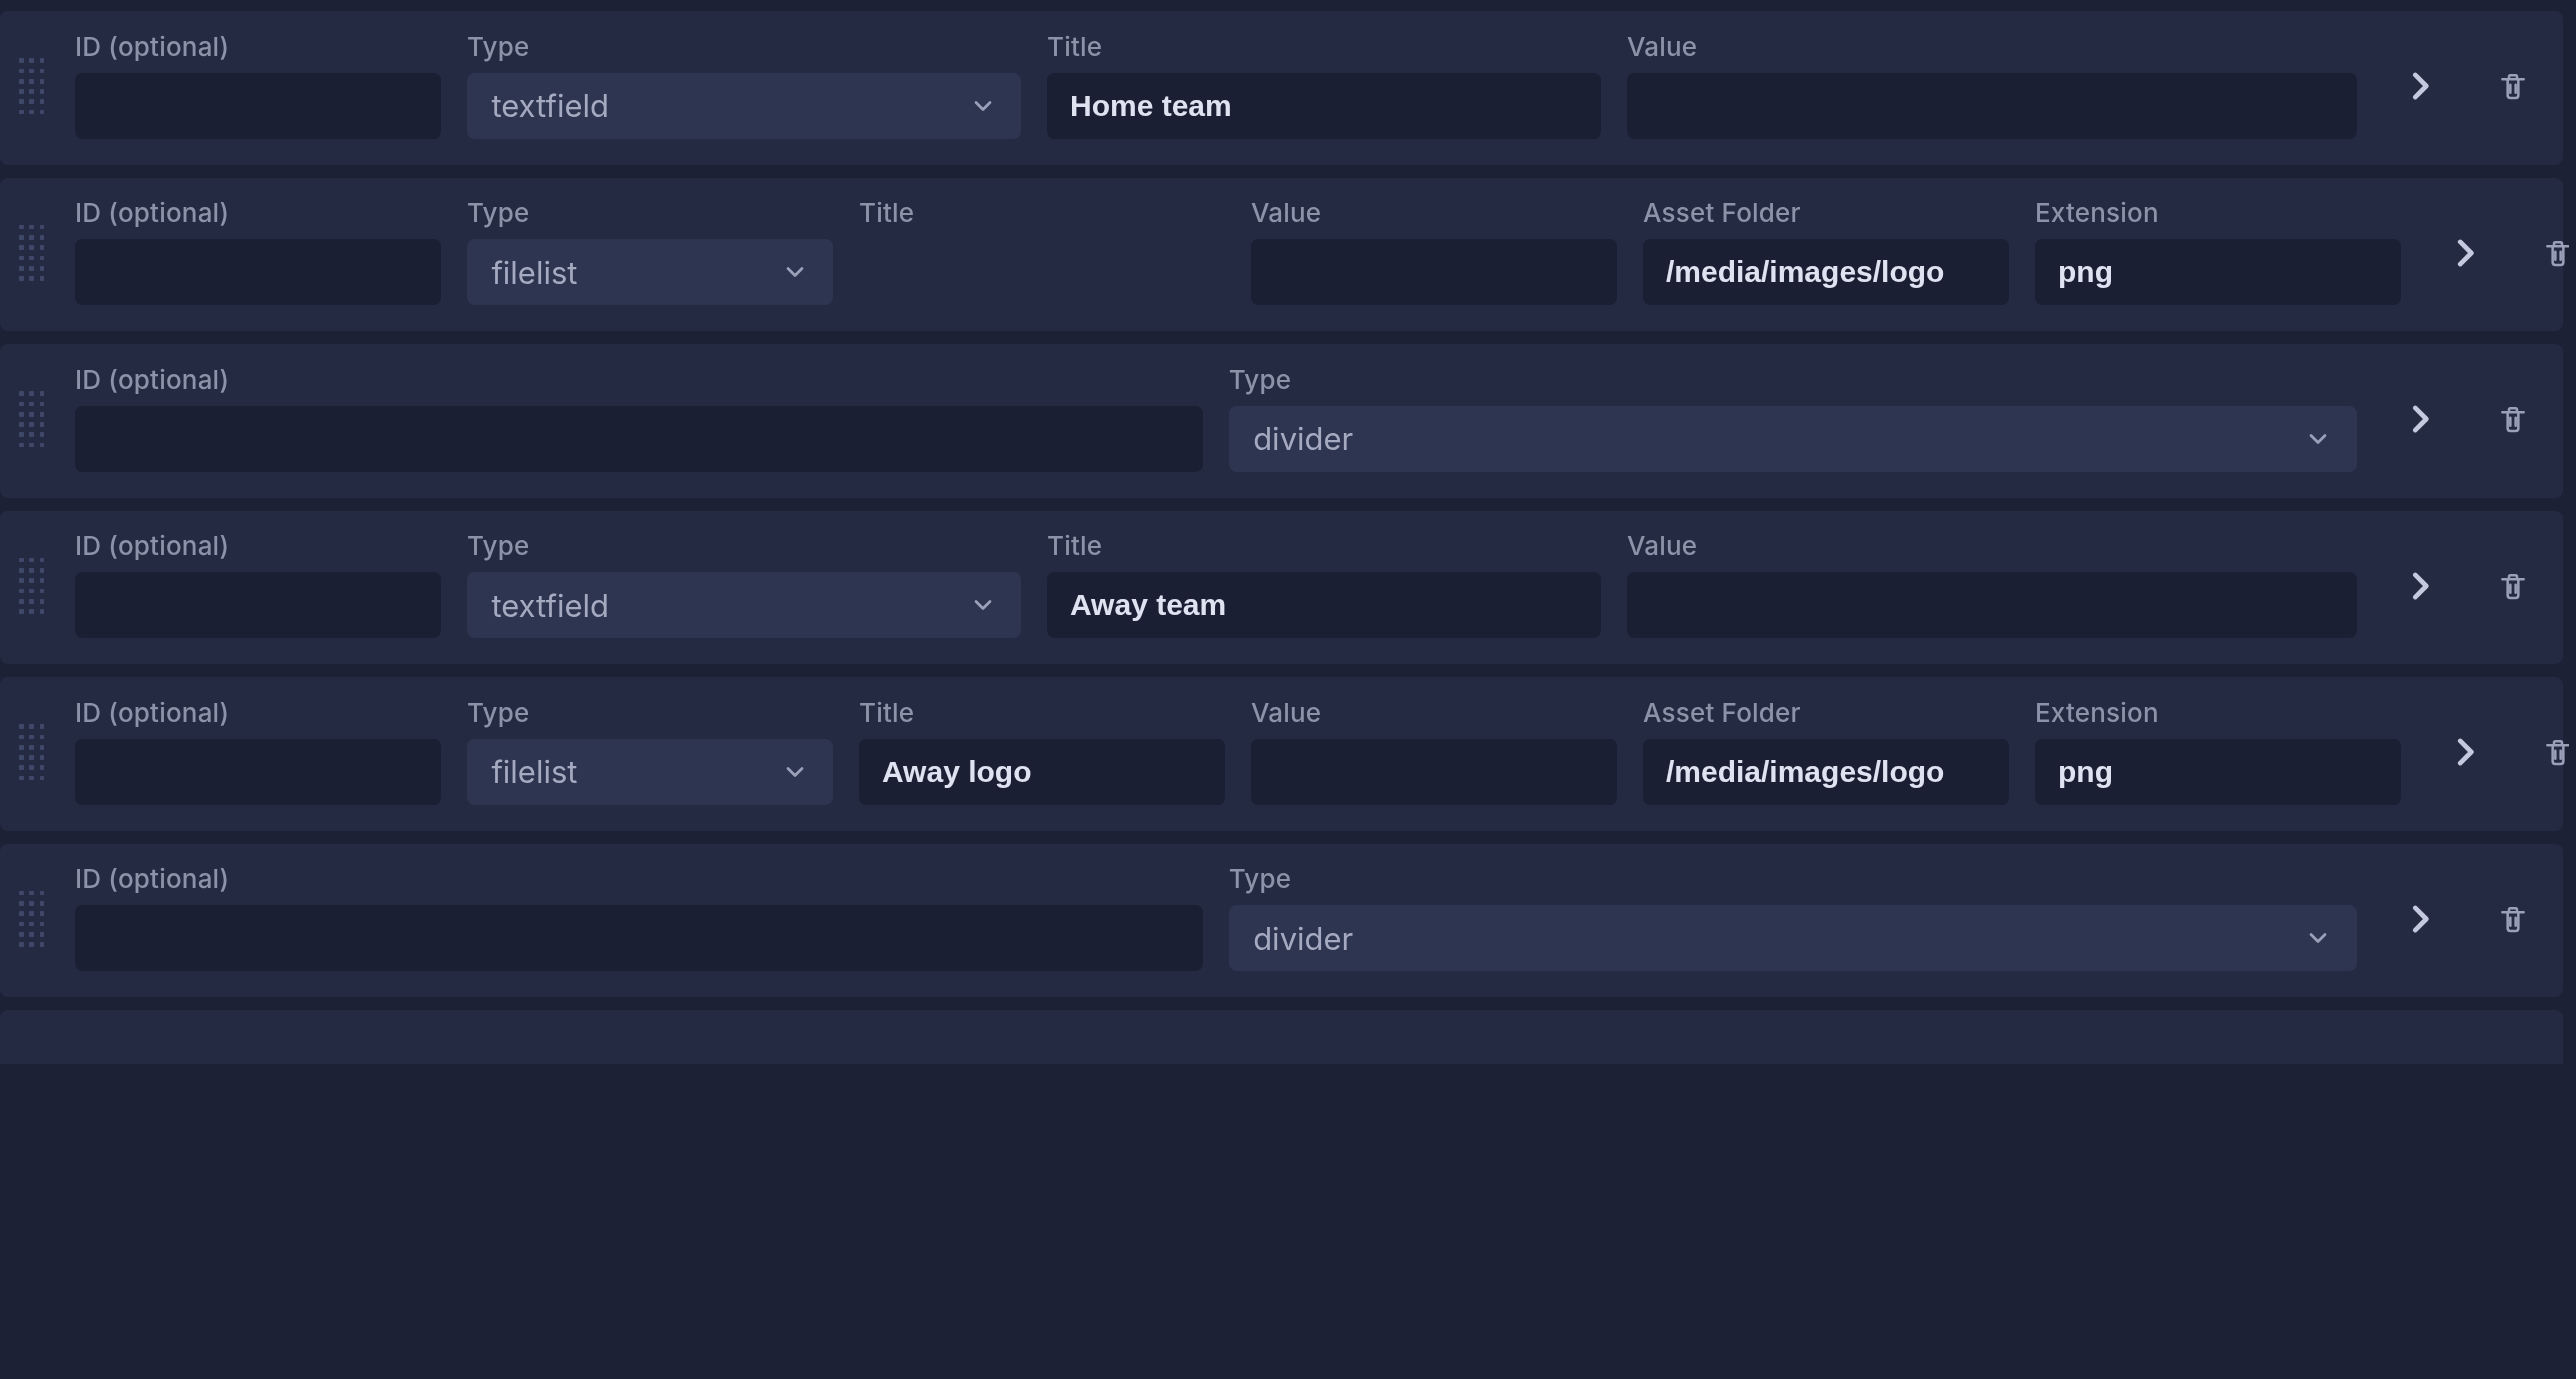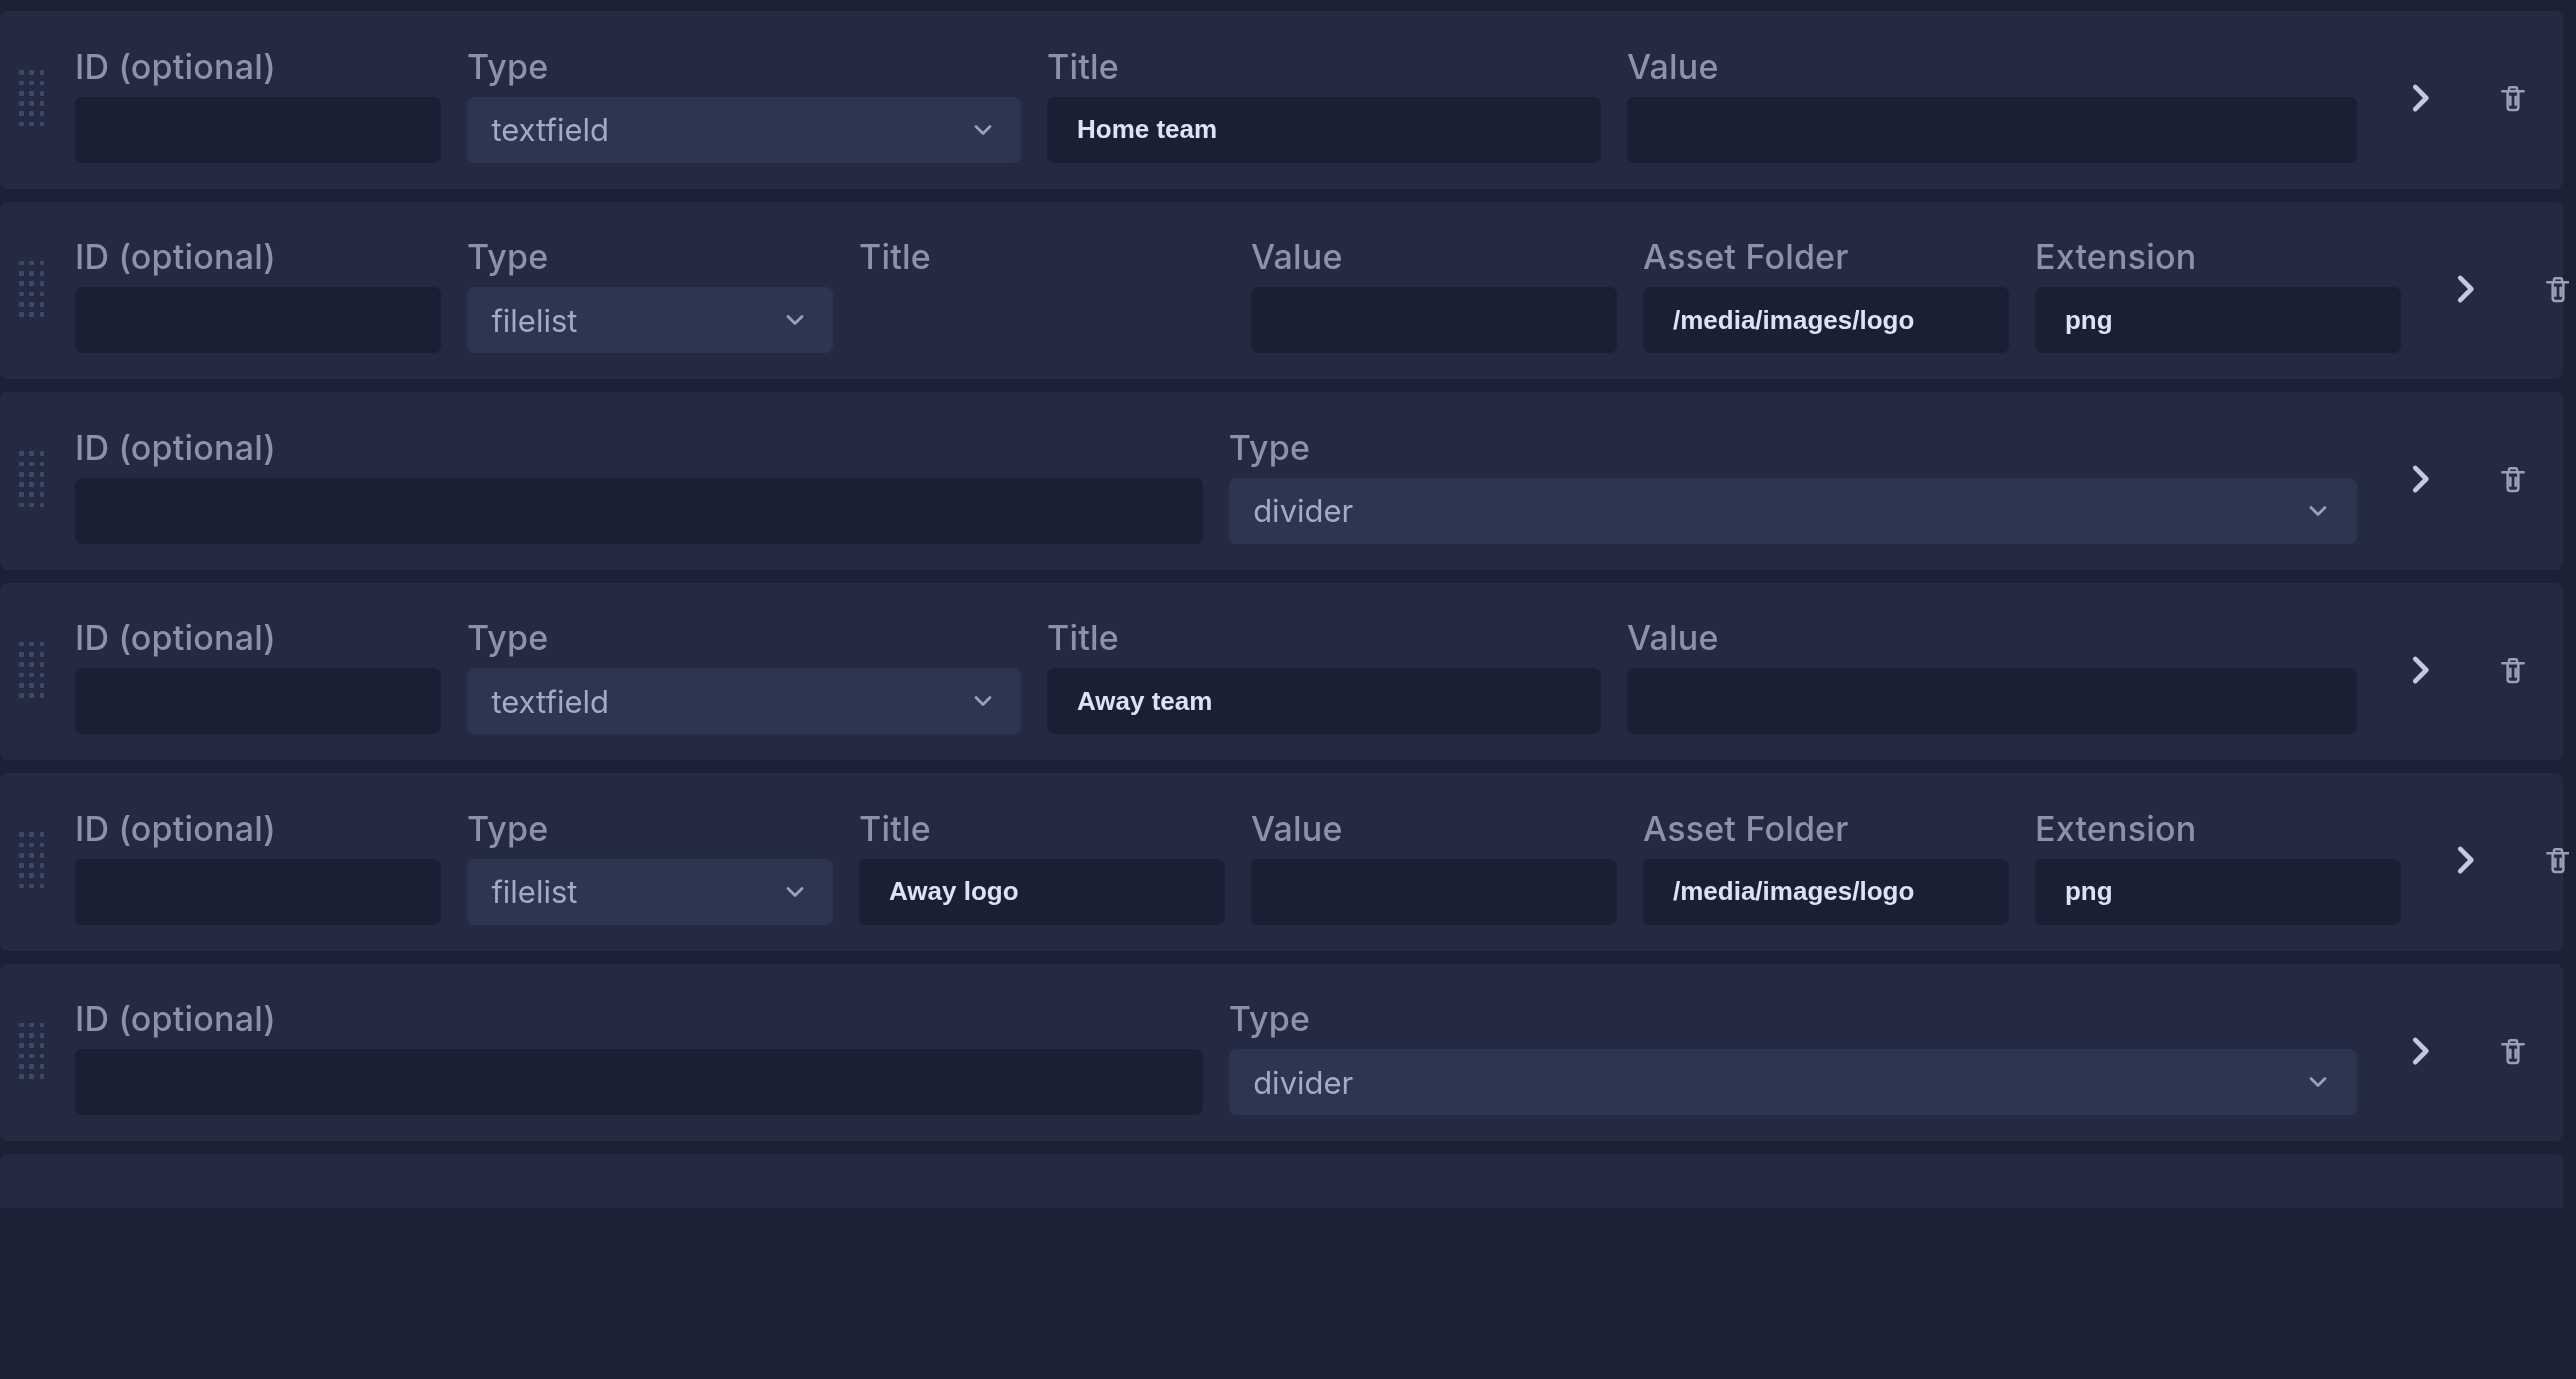--- a/index.html
+++ b/index.html
@@ -72,36 +72,35 @@
   .field {
     display: flex;
     flex-direction: column;
     gap: 13px;
     min-width: 0;
   }
   .field.grow { flex: 1 1 0; }
 
   label.lbl {
     color: var(--text-dim);
-    font-size: 34px;
+    font-size: 26px;
     font-weight: 500;
     letter-spacing: 0.2px;
     line-height: 1;
-    margin-top: 16px;
   }
 
   input.txt {
     height: 66px;
     background: var(--input-bg);
     border: none;
     border-radius: var(--radius);
     color: var(--text-val);
-    font-size: 26px;
+    font-size: 30px;
     font-weight: 600;
-    padding: 0 30px;
+    padding: 0 23px;
     outline: none;
   }
   input.txt::placeholder { color: #5b6180; }
 
   .select {
     height: 66px;
     background: var(--select-bg);
     border-radius: var(--radius);
     display: flex;
     align-items: center;

